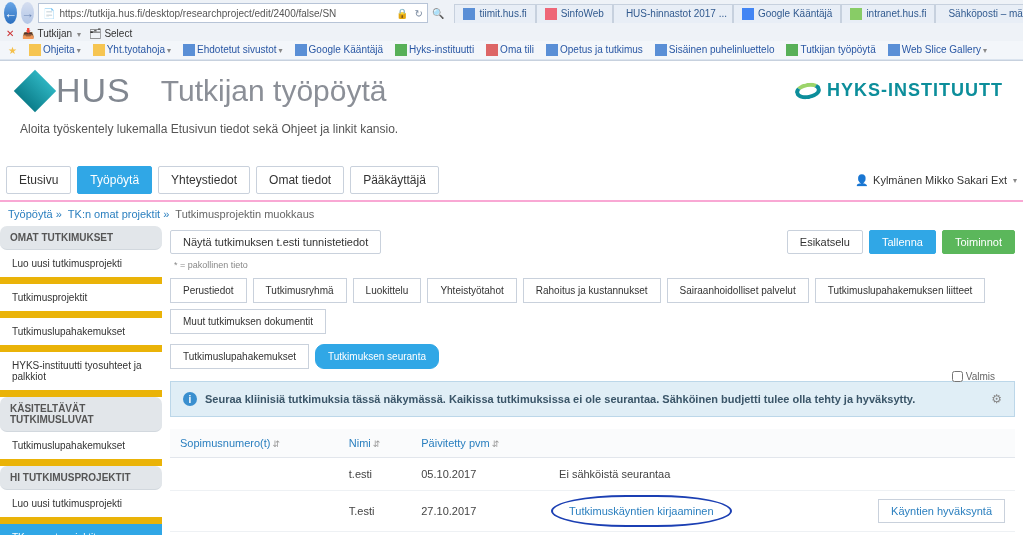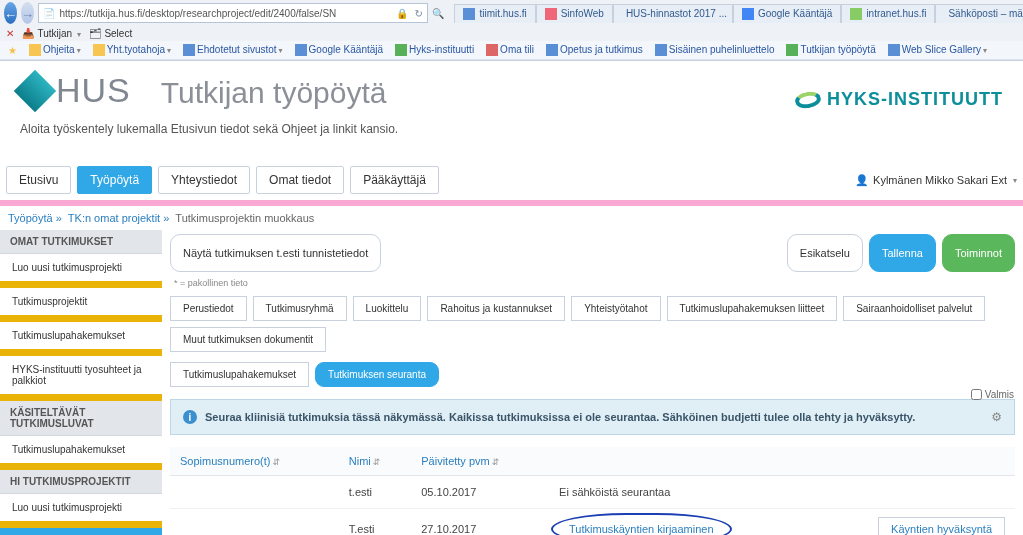--- a/index.html
+++ b/index.html
@@ -20,50 +20,50 @@
 
   .fav-row { display:flex; align-items:center; padding:3px 8px; gap:12px; font-size:10px; background:#f3f6fa; border-bottom:1px solid #dbe4ef;}
   .fav-row a { color:#2957a4; text-decoration:none; }
   .fav-ico { width:12px; height:12px; background:#f6c552; display:inline-block; vertical-align:middle; margin-right:2px;}
   .fav-ico.b { background:#5a8fd6;}
   .fav-ico.g { background:#58b058;}
   .fav-ico.r { background:#d66;}
   .drop { color:#888; font-size:8px; margin-left:2px;}
 
   
-  .page-header { display:flex; align-items:flex-end; padding:10px 20px 4px; }
+  .page-header { display:flex; align-items:center; padding:10px 20px 4px; }
   .hus-logo { display:flex; align-items:center; gap:6px; }
   .hus-mark { width:30px; height:30px; transform:rotate(45deg); background:linear-gradient(#2db3c0,#0c7e8b); }
   .hus-text { font-size:34px; color:#818790; font-weight:300; letter-spacing:1px;}
   .app-title { font-size:30px; color:#8b8f97; margin-left:30px; font-weight:300;}
   .hyks-logo { margin-left:auto; display:flex; align-items:center; gap:6px; color:#0c8e9b; font-size:18px; font-weight:bold; letter-spacing:1px;}
   .hyks-mark { width:26px; height:16px; border-radius:50%; border:4px solid #0c8e9b; border-top-color:#9cd46a; border-bottom-color:#0c8e9b; transform:rotate(-10deg);}
 
   .intro { padding:8px 20px 30px; font-size:12px; color:#555;}
 
   
-  .main-tabs { display:flex; gap:6px; padding:0 6px 6px; border-bottom:6px solid #f9a8d4; }
+  .main-tabs { display:flex; gap:6px; padding:0 6px 6px; border-bottom:2px solid #f9a8d4; }
   .main-tab { border:1px solid #c9d1dc; padding:6px 12px; font-size:12px; color:#333; background:#fff; border-radius:2px;}
   .main-tab.active { background:#30a7e6; color:#fff; border-color:#30a7e6;}
   .user-info { margin-left:auto; font-size:11px; color:#333; display:flex; align-items:center; gap:4px;}
 
   .breadcrumb { padding:6px 8px; font-size:11px; color:#2a7fbf; display:flex; gap:6px;}
   .breadcrumb span.cur { color:#666; }
 
   
   .layout { display:flex; }
   .sidebar { width:162px; flex:0 0 162px; }
   .content { flex:1; padding:0 8px 20px 8px;}
 
-  .side-sec { background:#e2e6ea; padding:6px 10px; font-size:10px; font-weight:bold; color:#555; border-bottom:1px solid #d2d8de;}
+  .side-sec { background:#e2e6ea; padding:6px 10px; font-size:10px; font-weight:bold; color:#555; border-bottom:1px solid #d2d8de;border-radius:7px;}
   .side-item { padding:8px 12px; font-size:10px; color:#333; border-bottom:7px solid #eab308; background:#fff;}
   .side-item.active { background:#30a7e6; color:#fff;}
 
   .top-actions { display:flex; gap:6px; padding:4px 0 6px;}
-  .btn { border:1px solid #c9d1dc; background:#fff; padding:12px 12px; font-size:11px; border-radius:10px; color:#333;}
+  .btn { border:1px solid #c9d1dc; background:#fff; padding:5px 12px; font-size:11px; border-radius:2px; color:#333;}
   .btn.blue { background:#30a7e6; color:#fff; border-color:#30a7e6;}
   .btn.green { background:#5bb75b; color:#fff; border-color:#5bb75b;}
   .right-actions { margin-left:auto; display:flex; gap:6px;}
   .mand-note { font-size:9px; color:#888; padding-left:4px;}
 
   
   .sub-tabs { display:flex; flex-wrap:wrap; gap:6px; margin:8px 0;}
   .sub-tab { border:1px solid #c9d1dc; padding:6px 12px; font-size:10px; background:#fff; color:#333;}
   .sub-tabs .row2 { width:100%; display:flex; gap:6px; margin-top:4px;}
   .sub-tab.active { background:#30a7e6; color:#fff; border-color:#30a7e6;border-radius:9px;}
@@ -207,33 +207,33 @@
         <div class="btn blue">Tallenna</div>
         <div class="btn green">Toiminnot</div>
       </div>
     </div>
     <div class="mand-note">* = pakollinen tieto</div>
 
     <div class="sub-tabs">
       <div class="sub-tab">Perustiedot</div>
       <div class="sub-tab">Tutkimusryhmä</div>
       <div class="sub-tab">Luokittelu</div>
+      <div class="sub-tab">Yhteistyötahot</div>
       <div class="sub-tab">Rahoitus ja kustannukset</div>
-      <div class="sub-tab">Yhteistyötahot</div>
+      <div class="sub-tab">Sairaanhoidolliset palvelut</div>
       <div class="sub-tab">Tutkimuslupahakemuksen liitteet</div>
-      <div class="sub-tab">Sairaanhoidolliset palvelut</div>
       <div class="sub-tab">Muut tutkimuksen dokumentit</div>
       <div class="row2">
         <div class="sub-tab">Tutkimuslupahakemukset</div>
         <div class="sub-tab active">Tutkimuksen seuranta</div>
       </div>
     </div>
 
     <div style="position:relative;">
-      <div class="valmis" style="position:absolute; right:1px; top:-6px;">
+      <div class="valmis" style="position:absolute; right:20px; top:-6px;">
         <input type="checkbox" style="">
         <span>Valmis</span>
       </div>
     </div>
 
     <div class="info-bar">
       <div class="info-icon">i</div>
       <span><b>Seuraa kliinisiä tutkimuksia tässä näkymässä. Kaikissa tutkimuksissa ei ole seurantaa. Sähköinen budjetti tulee olla tehty ja hyväksytty.</b></span>
       <span class="gear" style="margin-left:auto;">⚙</span>
     </div>

